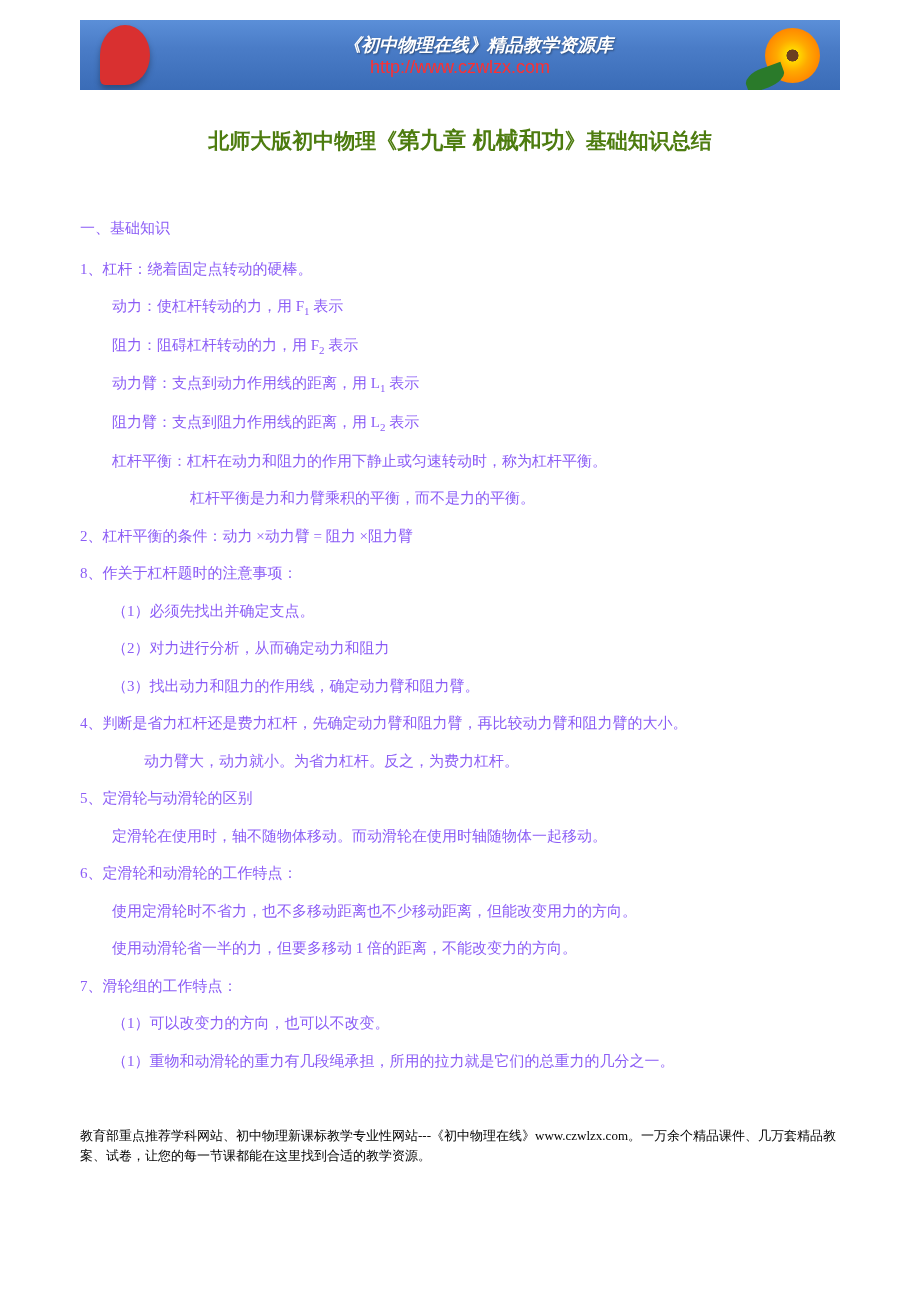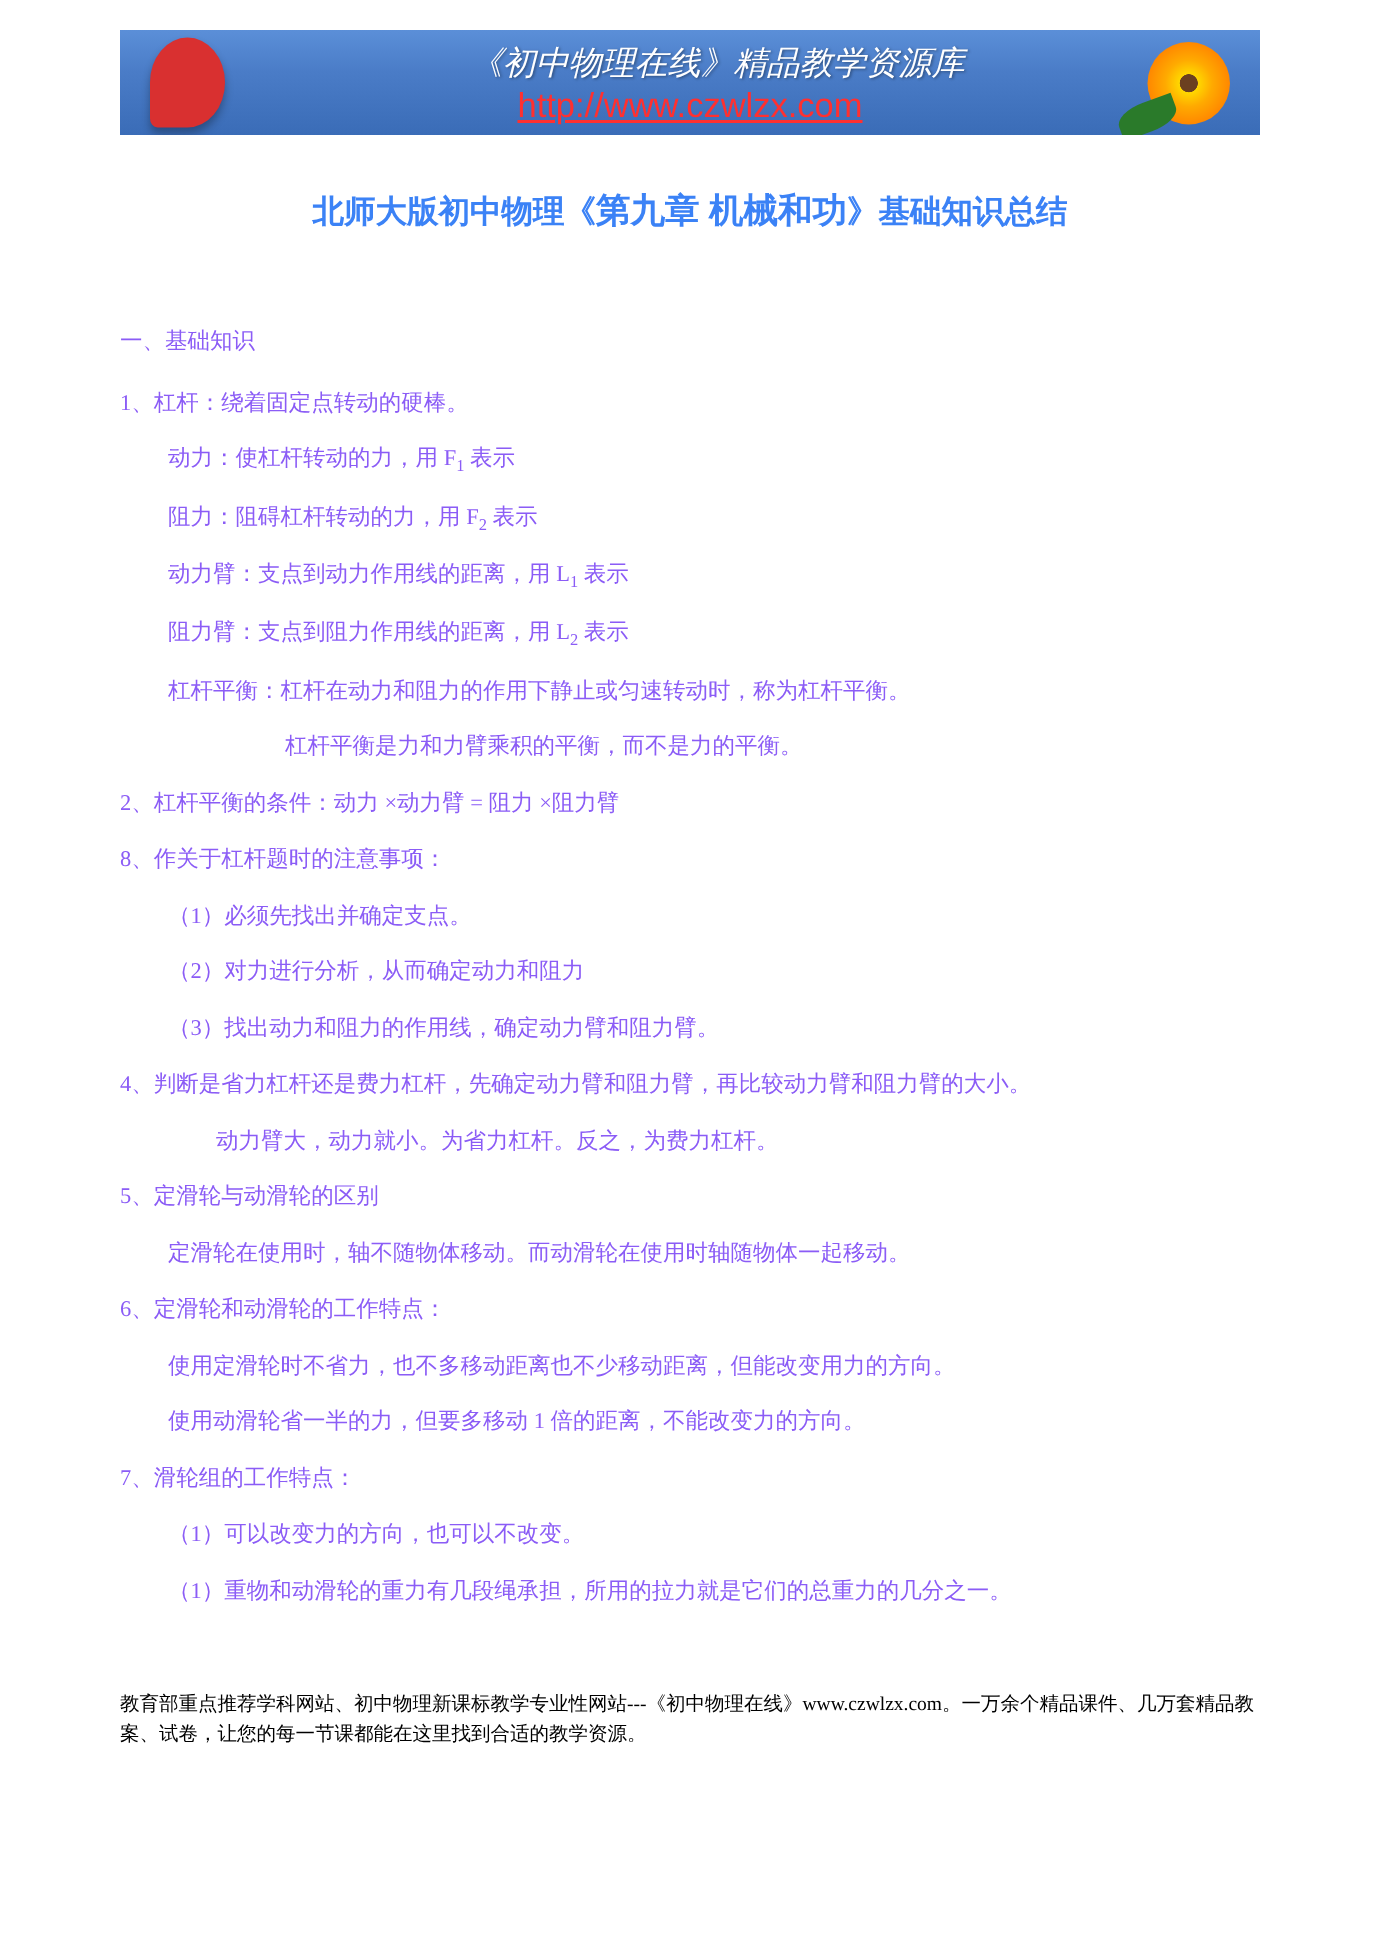--- a/index.html
+++ b/index.html
@@ -33,32 +33,31 @@
       background: #d93030;
       border-radius: 50% 50% 50% 10%;
       box-shadow: 0 4px 6px rgba(0,0,0,0.3);
     }
     .header-content {
       text-align: center;
       z-index: 1;
     }
     .header-title {
       color: #fff;
-      font-size: 22px;
+      font-size: 18px;
       font-style: italic;
-      font-weight: normal;
+      font-weight: bold;
       font-family: "KaiTi", "楷体", serif;
       text-shadow: 1px 1px 2px rgba(0,0,0,0.4);
       margin-left: 36px;
     }
     .header-url {
       color: #ff3030;
-      font-size: 23px;
+      font-size: 18px;
       font-family: Arial, sans-serif;
-      text-decoration: underline;
       text-align: center;
     }
     .header-flower {
       position: absolute;
       right: 20px;
       top: 8px;
       width: 55px;
       height: 55px;
       background: radial-gradient(circle at 50% 50%, #6b4020 0%, #6b4020 15%, #ffd700 16%, #ffaa00 40%, #ff8800 70%);
       border-radius: 50%;
@@ -77,21 +76,21 @@
       border-radius: 50% 0 50% 0;
       transform: rotate(-20deg);
     }
     .content-wrapper {
       width: 760px;
       margin: 0 auto;
       padding: 35px 0 20px;
     }
     .main-title {
       text-align: center;
-      color: #3b82f6;
+      color: #4d7c0f;
       font-size: 21px;
       font-weight: bold;
       font-family: "SimHei", "黑体", sans-serif;
       margin-bottom: 60px;
     }
     .main-title .chapter {
       font-size: 23px;
     }
     .body-text p {
       font-size: 15px;

